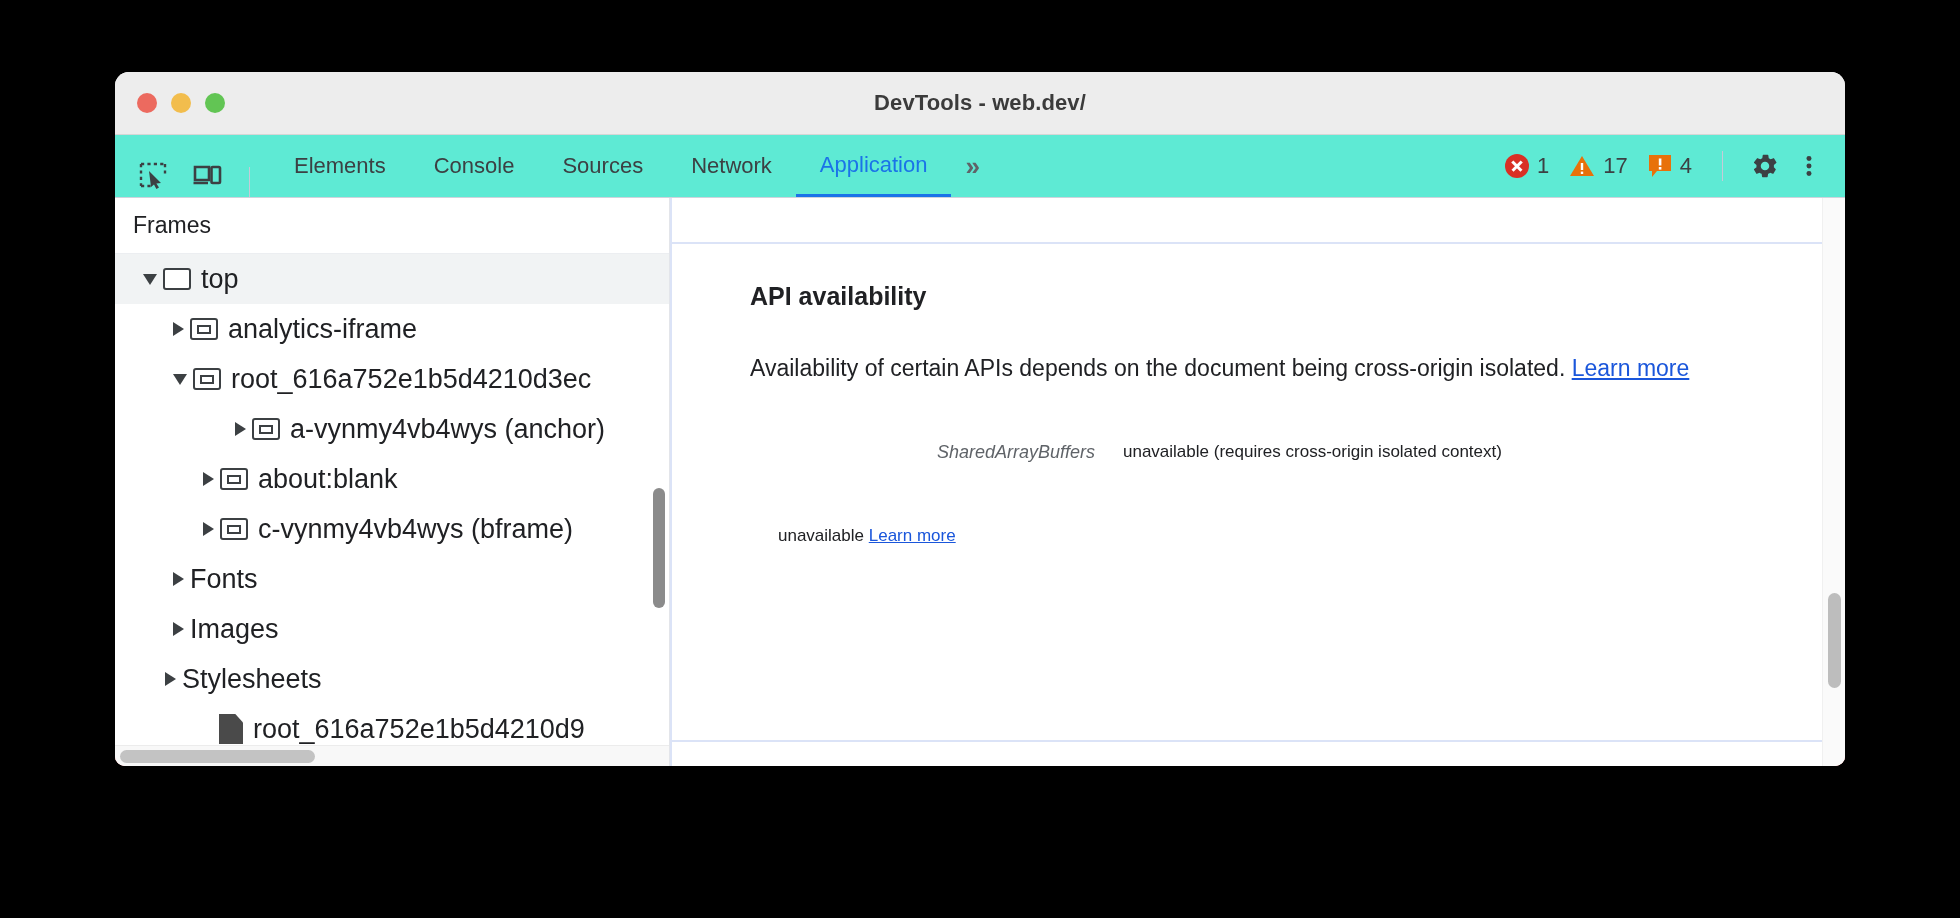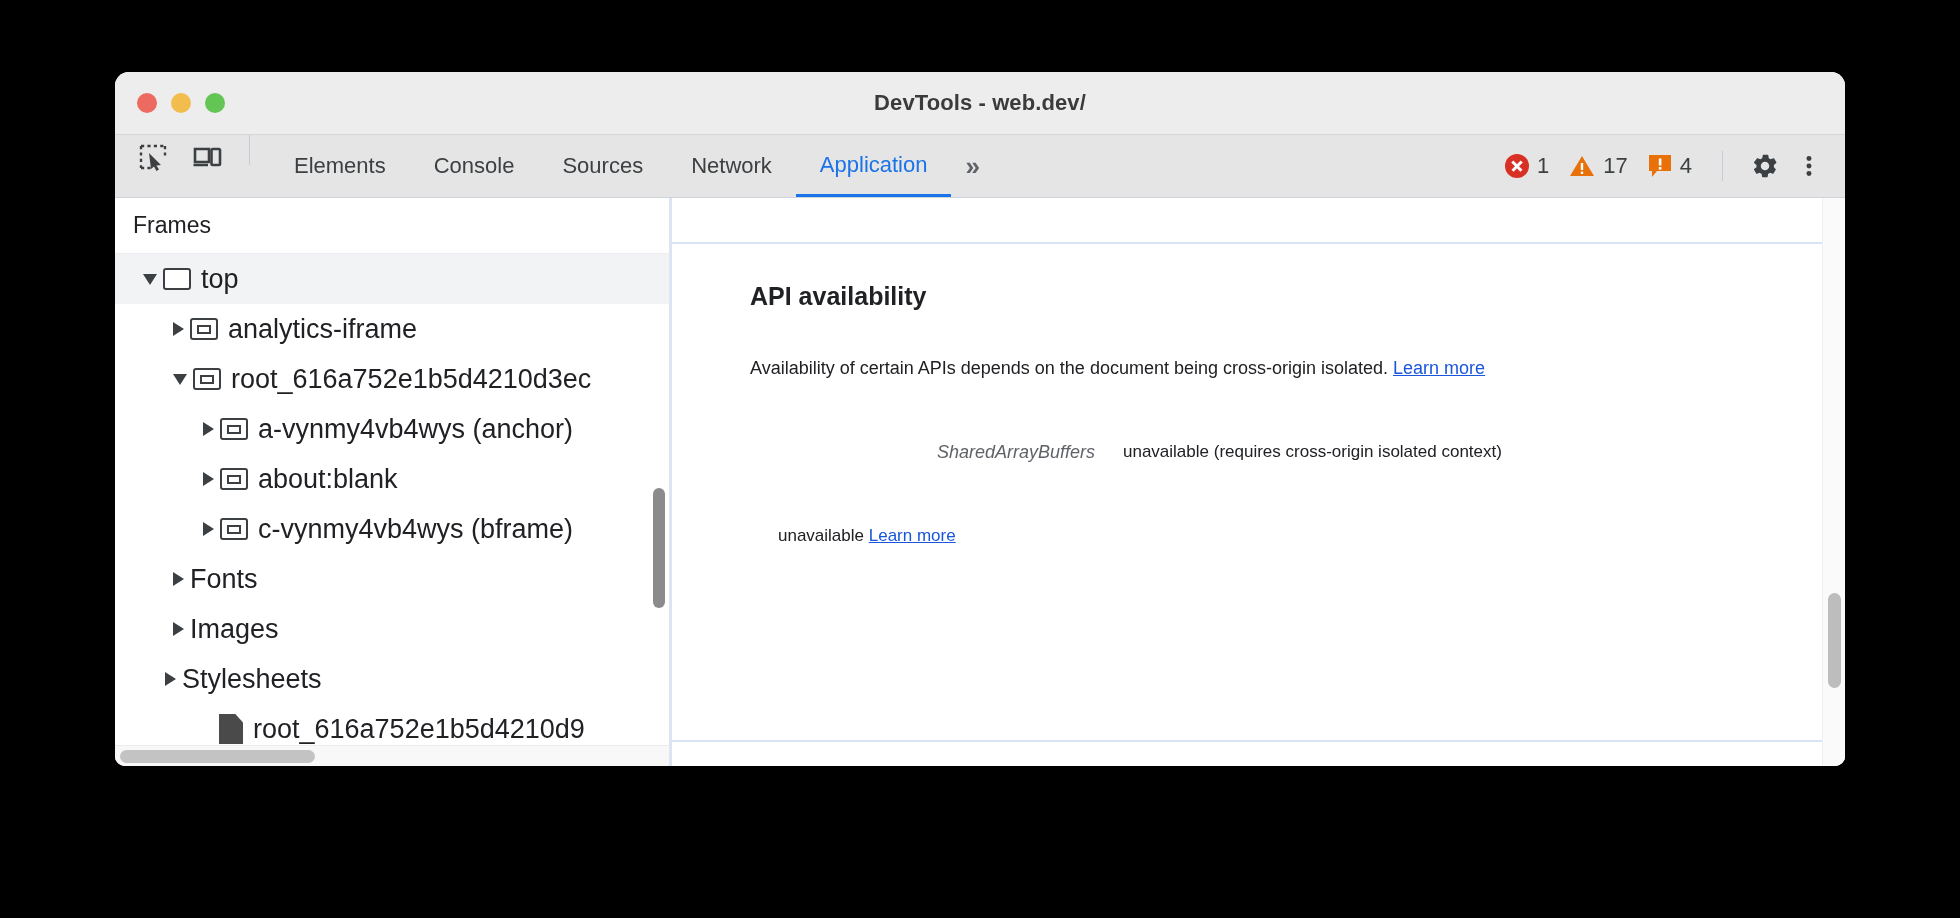--- a/index.html
+++ b/index.html
@@ -23,22 +23,22 @@
   .dot.red{background:#ec6a5f;}
   .dot.yellow{background:#f2bd4d;}
   .dot.green{background:#62c554;}
   #title{
     width:100%;text-align:center;font-size:22px;font-weight:bold;color:#3b3b3b;
     letter-spacing:.1px;
   }
 
   
   #toolbar{
-    height:62px;background:#e5e5e5;border-bottom:1px solid #cfd3dc;
-    display:flex;align-items:flex-start;position:relative;
+    height:62px;background:#5eead4;border-bottom:1px solid #cfd3dc;
+    display:flex;align-items:flex-end;position:relative;
   }
   .tb-icon-btn{
     width:44px;height:44px;display:flex;align-items:center;justify-content:center;
     border-radius:4px;cursor:pointer;
   }
   #inspect-btn{margin-left:16px;}
   #device-btn{margin-left:10px;}
   .tb-sep{width:1px;height:30px;background:#c5cbd8;margin:0 20px;}
   #tabs{display:flex;align-items:flex-start;height:62px;}
   .tab{
@@ -116,21 +116,21 @@
     position:relative;flex:1;height:570px;background:#fff;overflow:hidden;
     border-left:2px solid #dbe3f7;box-sizing:border-box;
   }
   .sec-divider{height:2px;background:#dbe3f7;}
   #pre-row{height:44px;background:#fff;}
   #content{padding:0 0 0 78px;}
   #api-title{
     font-size:25px;font-weight:bold;color:#202124;margin:38px 0 0 0;
   }
   #api-desc{
-    font-size:18px;color:#202124;line-height:70px;margin:22px 0 0 0;max-width:965px;
+    font-size:23px;color:#202124;line-height:70px;margin:22px 0 0 0;max-width:965px;
   }
   .lnk{color:#1a56db;text-decoration:underline;cursor:pointer;}
   .kv{display:flex;margin-top:14px;}
   .kv .k{
     width:345px;text-align:right;font-size:18px;color:#5f6368;flex:none;line-height:70px;font-style:italic;
   }
   .kv .v{
     margin-left:28px;font-size:17px;color:#202124;line-height:70px;max-width:560px;
   }
   #main-vtrack{
@@ -248,21 +248,21 @@
         <span class="frame-ico inner"></span>
         <span>analytics-iframe</span>
       </div>
 
       <div class="tree-row" style="padding-left:58px">
         <span class="twisty open"></span>
         <span class="frame-ico inner"></span>
         <span>root_616a752e1b5d4210d3ec</span>
       </div>
 
-      <div class="tree-row" style="padding-left:88px">
+      <div class="tree-row" style="padding-left:120px">
         <span class="twisty closed"></span>
         <span class="frame-ico inner"></span>
         <span>a-vynmy4vb4wys (anchor)</span>
       </div>
 
       <div class="tree-row" style="padding-left:88px">
         <span class="twisty closed"></span>
         <span class="frame-ico inner"></span>
         <span>about:blank</span>
       </div>

